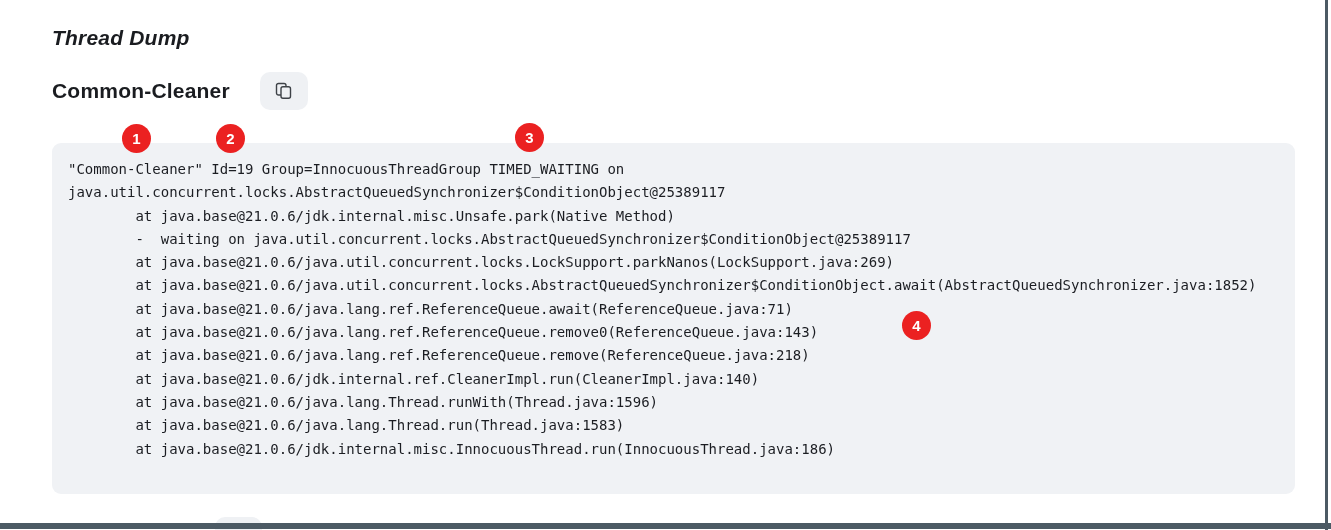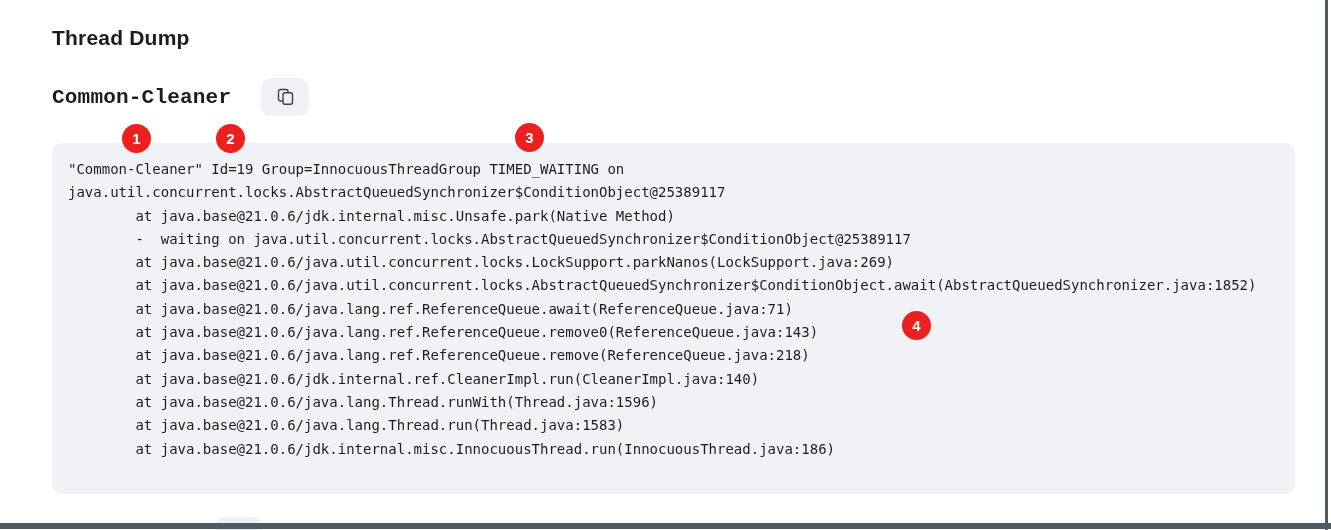--- a/index.html
+++ b/index.html
@@ -12,26 +12,26 @@
   *{box-sizing:border-box;}
   html,body{margin:0;padding:0;}
   body{
     width:1331px;height:530px;overflow:hidden;background:#ffffff;
     font-family:"Liberation Sans",sans-serif;color:var(--ink);
   }
   .page{position:relative;width:1331px;height:530px;background:#ffffff;}
 
   .page-title{
     position:absolute;left:52px;top:26px;margin:0;
-    font-size:21px;font-weight:700;letter-spacing:.2px;color:var(--ink);
+    font-size:21px;font-weight:700;letter-spacing:.2px;color:var(--ink);font-style:italic;
   }
 
   .section-header{
-    position:absolute;left:52px;top:78px;height:38px;
-    display:flex;align-items:center;gap:30px;font-family:Liberation Mono, monospace;
+    position:absolute;left:52px;top:72px;height:38px;
+    display:flex;align-items:center;gap:30px;
   }
   .section-heading{
     margin:0;font-size:21px;font-weight:700;letter-spacing:.2px;color:var(--ink);
   }
   .copy-btn{
     width:48px;height:38px;border:none;cursor:pointer;
     background:var(--btn-bg);border-radius:10px;
     display:flex;align-items:center;justify-content:center;padding:0;
   }
   .copy-btn svg{display:block;}

